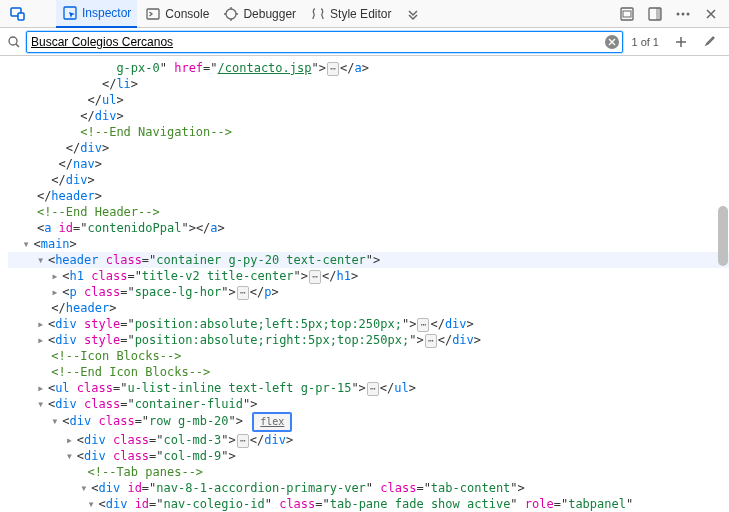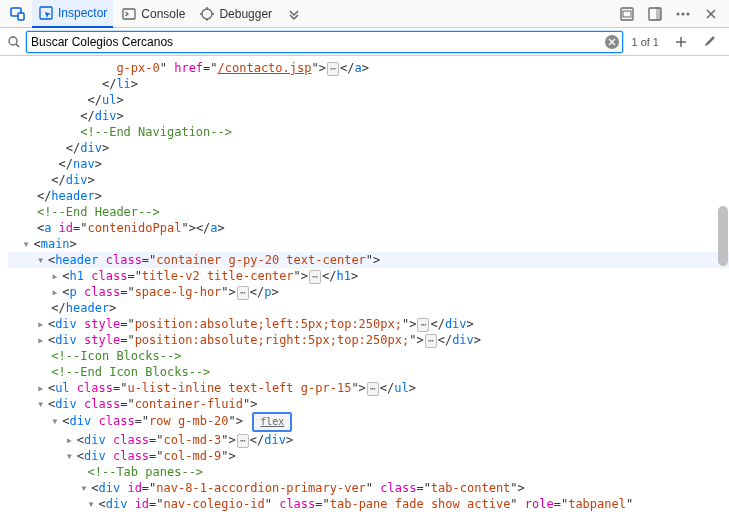--- a/index.html
+++ b/index.html
@@ -2,44 +2,44 @@
 <html><head>
 <meta charset="utf-8">
 <style>
   * { box-sizing: border-box; margin: 0; padding: 0; }
   body { font-family: -apple-system, BlinkMacSystemFont, "Segoe UI", Arial, sans-serif; font-size: 12px; color: #0c0c0d; background: #fff; width: 729px; height: 512px; overflow: hidden; }
   
   
   .toolbar { display: flex; align-items: center; height: 28px; border-bottom: 1px solid #ccc; background: #f9f9fa; padding: 0 4px; }
   .toolbar-inner { display: flex; align-items: center; flex: 1; }
   .tool-btn { display: flex; align-items: center; height: 24px; padding: 0 6px; margin-right: 2px; cursor: pointer; border-radius: 2px; color: #333; }
-  .tool-btn.active { color: #0060df; background: #e6f0ff; border-bottom: 2px solid #0060df; height: 28px; border-radius: 0; }
+  .tool-btn.active { color: #0060df; background: #e6f0ff; border-bottom: 2px solid #0060df; height: 28px; border-radius: 0; margin-left: 24px; }
   .tool-btn .icon { width: 16px; height: 16px; margin-right: 4px; display: inline-flex; align-items: center; justify-content: center; }
   .tool-btn .label { font-size: 12px; }
   .toolbar-right { display: flex; align-items: center; }
   .icon-btn { width: 24px; height: 24px; display: inline-flex; align-items: center; justify-content: center; cursor: pointer; color: #666; margin: 0 2px; }
   
   
   .searchbar { display: flex; align-items: center; height: 28px; border-bottom: 1px solid #ccc; background: #fff; padding: 2px 6px; }
   .search-icon { width: 16px; height: 16px; display:inline-flex; align-items:center; justify-content:center; color:#666; margin-right:4px; }
-  .search-input { flex:1; border:1px solid #0a84ff; border-radius:2px; outline:none; font-size:12px; padding:2px 32px 2px 4px; height:22px; box-shadow: 0 0 0 1px #0a84ff40; }
+  .search-input { flex:1; border:1px solid #0a84ff; border-radius:2px; outline:none; font-size:12px; padding:2px 32px 2px 4px; height:22px; box-shadow: 0 0 0 1px #0a84ff40; text-decoration: underline; }
   .search-wrap { position:relative; flex:1; display:flex; align-items:center; }
   .clear-btn { position:absolute; right:4px; top:50%; transform:translateY(-50%); width:14px; height:14px; border-radius:50%; background:#888; color:#fff; font-size:10px; display:flex; align-items:center; justify-content:center; cursor:pointer; }
   .match { margin: 8px 8px; color:#555; font-size:11px; white-space:nowrap; }
   
   
   .markup-wrap { position:relative; height:456px; overflow:auto; font-family: Menlo, Consolas, monospace; font-size:12px; line-height:16px; background:#fff; }
   .markup { padding: 4px 0 4px 8px; }
   .line { white-space: pre; }
   .twisty { display:inline-block; width:10px; color:#888; margin-right:1px; user-select:none; }
   .hl { background:#f0f4ff; }
   
   .tag { color:#0074e8; }
   .attr-name { color:#dd00a9; }
-  .attr-val { color:#c2410c; }
+  .attr-val { color:#15803d; }
   .txt { color:#333; }
   .comment { color:#438a28; }
   .underline { text-decoration: underline; }
   .badge { display:inline-block; font-size:10px; padding:0 6px; border:2px solid #3b82f6; border-radius:2px; color:#666; background:#f4f4f4; margin:0 2px;text-decoration:underline; }
   .ellip { display:inline-block; border:1px solid #bbb; padding:0 2px; border-radius:2px; font-size:10px; color:#666; background:#f4f4f4; margin:0 1px; line-height:12px;}
   
   
   .scroll-thumb { position:absolute; right:1px; top:150px; width:10px; height:60px; background:#c0c0c0; border-radius:5px; }
 </style>
 </head>
@@ -72,20 +72,28 @@
       <span class="label">Console</span>
     </div>
     <div class="tool-btn">
       <span class="icon">
         <svg width="16" height="16" viewBox="0 0 16 16">
             <circle cx="8" cy="8" r="5" fill="none" stroke="#666" stroke-width="1.3"></circle>
             <path d="M8 3v-2M8 15v-2M3 8h-2M15 8h-2" stroke="#666" stroke-width="1.3"></path>
           </svg>
       </span>
       <span class="label">Debugger</span>
+    </div>
+    <div class="tool-btn">
+      <span class="icon">
+        <svg width="16" height="16" viewBox="0 0 16 16">
+            <path d="M5 3 C3 3 3 6 4 8 C5 10 3 10 3 13 M11 3 C13 3 13 6 12 8 C11 10 13 10 13 13" fill="none" stroke="#666" stroke-width="1.3"></path>
+          </svg>
+      </span>
+      <span class="label">Style Editor</span>
     </div>
     <div class="icon-btn">
       <svg width="14" height="14" viewBox="0 0 14 14">
           <path d="M3 4 L7 8 L11 4 M3 8 L7 12 L11 8" fill="none" stroke="#666" stroke-width="1.5"></path>
         </svg>
     </div>
   </div>
   <div class="toolbar-right">
     <div class="icon-btn">
       <svg width="16" height="16" viewBox="0 0 16 16">

